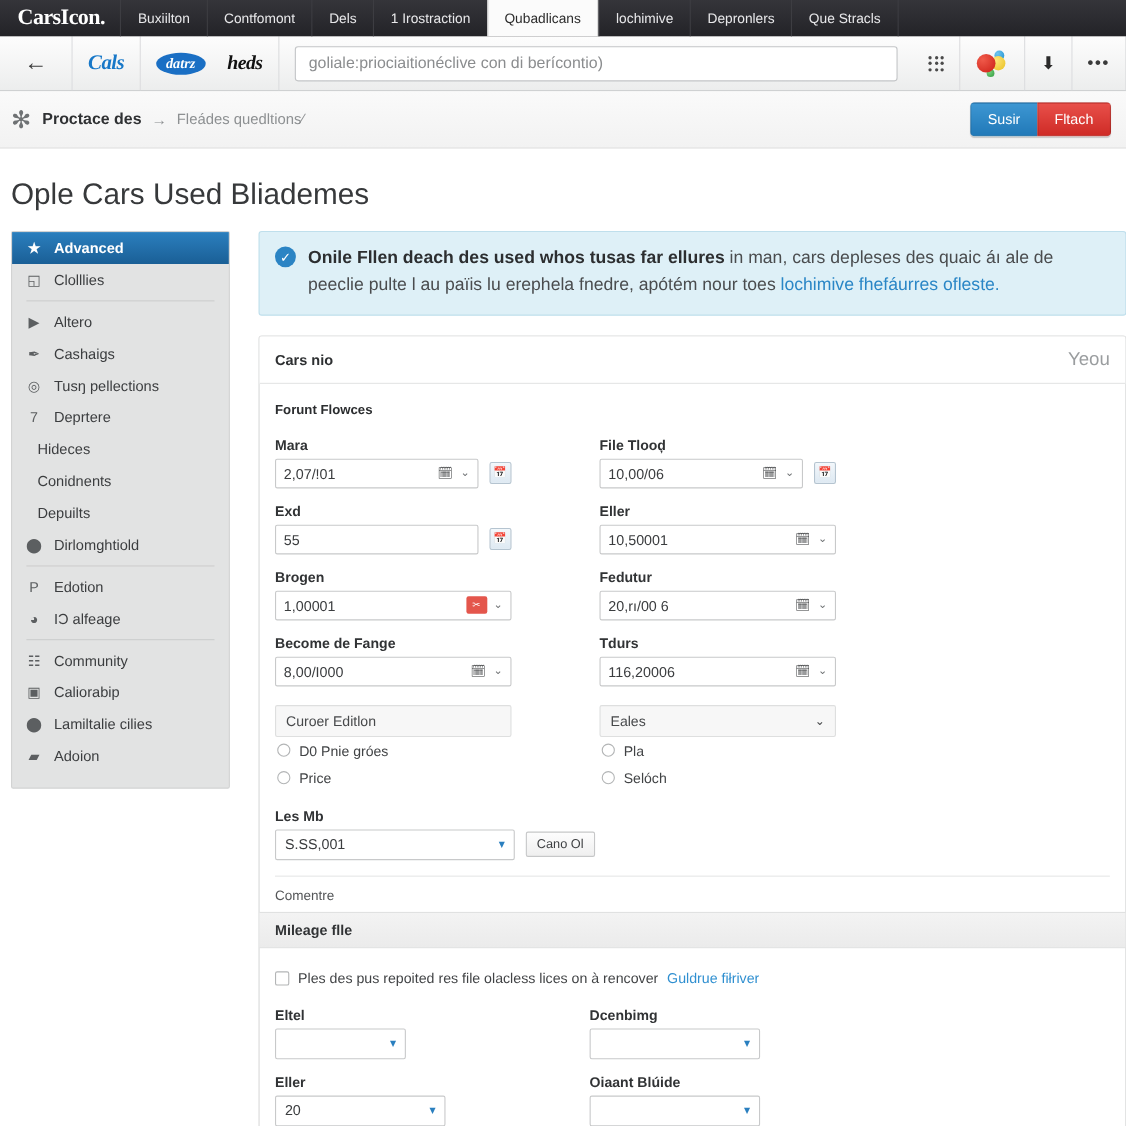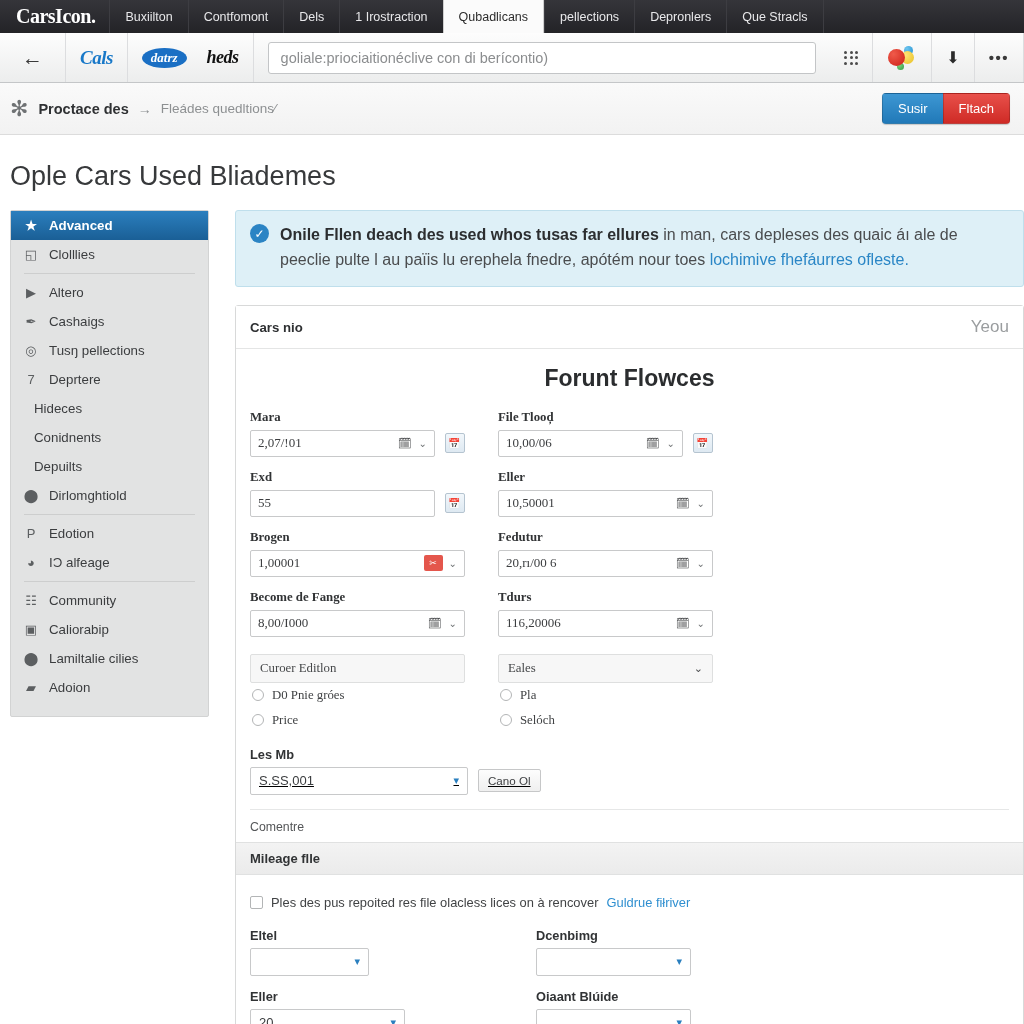--- a/index.html
+++ b/index.html
@@ -183,23 +183,23 @@
 
   .panel { border: 1px solid #d8d9d9; border-radius: 3px; background: #fff; }
   .panel-head {
     padding: 11px 14px; border-bottom: 1px solid #e4e5e5;
     display: flex; align-items: baseline;
     background: #fff;
   }
   .panel-head-title { font-size: 13.2px; font-weight: bold; color: #2e3032; }
   .panel-head-right { margin-left: auto; font-size: 17px; color: #9a9d9f; }
   .panel-body { padding: 16px 14px 18px 14px; }
-  .section-title { font-size: 23px; font-weight: bold; color: #2b2d2f; margin: 0 0 18px 0; text-align: center; }
-
-  .form-grid { display: grid; grid-template-columns: 215px 215px; gap: 0 33px; font-family: Liberation Serif, serif; }
+  .section-title { font-size: 12px; font-weight: bold; color: #2b2d2f; margin: 0 0 18px 0; }
+
+  .form-grid { display: grid; grid-template-columns: 215px 215px; gap: 0 80px; }
   .fld { margin-bottom: 13px; }
   .fld-label { font-size: 12.8px; font-weight: bold; color: #313335; margin-bottom: 5px; display: block; }
   .fld-row { display: flex; align-items: center; gap: 10px; }
   .inp {
     flex: 1; height: 27px; border: 1px solid #c8c9ca; border-radius: 2px;
     background: #fff; display: flex; align-items: center;
     padding: 0 7px; font-size: 13px; color: #3b3d3f;
     position: relative; overflow: hidden;
   }
   .inp .v { flex: 1; white-space: nowrap; overflow: hidden; }
@@ -267,21 +267,21 @@
 <body>
 
 <div class="navbar">
   <div class="brand">CarsIcon.</div>
   <div class="nav-tabs">
       <div class="nav-tab">Buxiilton</div>
       <div class="nav-tab">Contfomont</div>
       <div class="nav-tab">Dels</div>
       <div class="nav-tab">1 Irostraction</div>
       <div class="nav-tab active">Qubadlicans</div>
-      <div class="nav-tab">pellections</div>
+      <div class="nav-tab">lochimive</div>
       <div class="nav-tab">Depronlers</div>
       <div class="nav-tab">Que Stracls</div>
     </div>
   <div class="nav-spacer"></div>
 </div>
 
 <div class="toolbar">
   <div class="tb-cell tb-back">←</div>
   <div class="tb-cell">
     <span class="logo-cals">Cals</span>
@@ -536,21 +536,21 @@
                   <div class="radio-row">
                     <span class="radio"></span>
                     <span>Selóch</span>
                   </div>
                 </div>
             </div>
           </div>
 
           <div style="margin-top:14px;">
             <span class="fld-label">Les Mb</span>
-            <div class="wide-sel-row" style="margin-top:2px;text-decoration:underline;">
+            <div class="wide-sel-row" style="margin-top:2px;">
               <div class="wide-sel">
                 <span>S.SS,001</span>
                 <span class="chev">▾</span>
               </div>
               <span class="small-btn">Cano Ol</span>
             </div>
           </div>
 
           <div class="subhead-light">Comentre</div>
 

